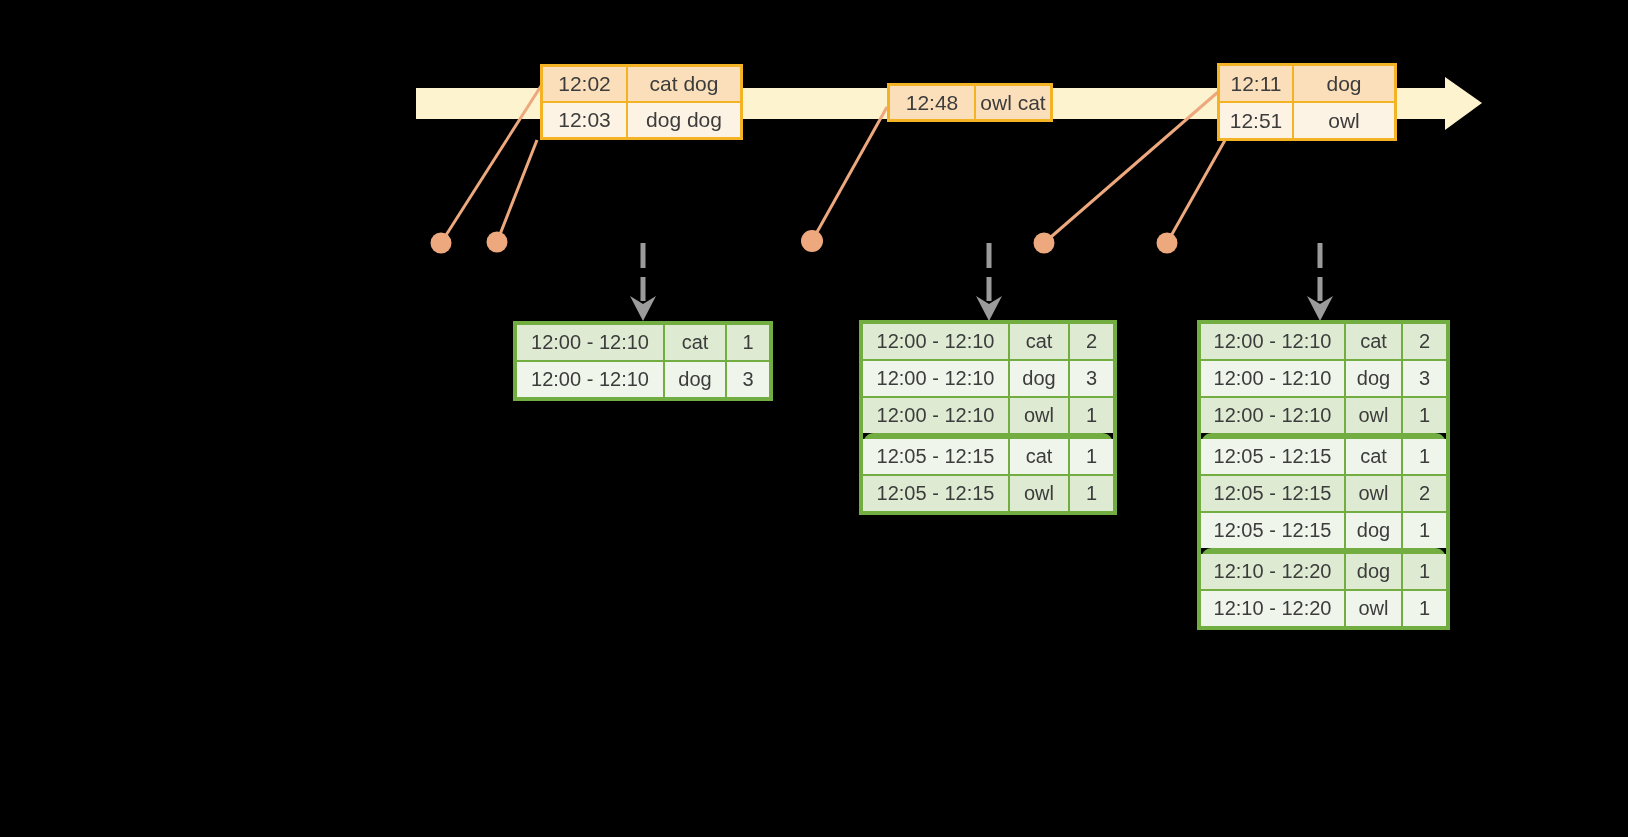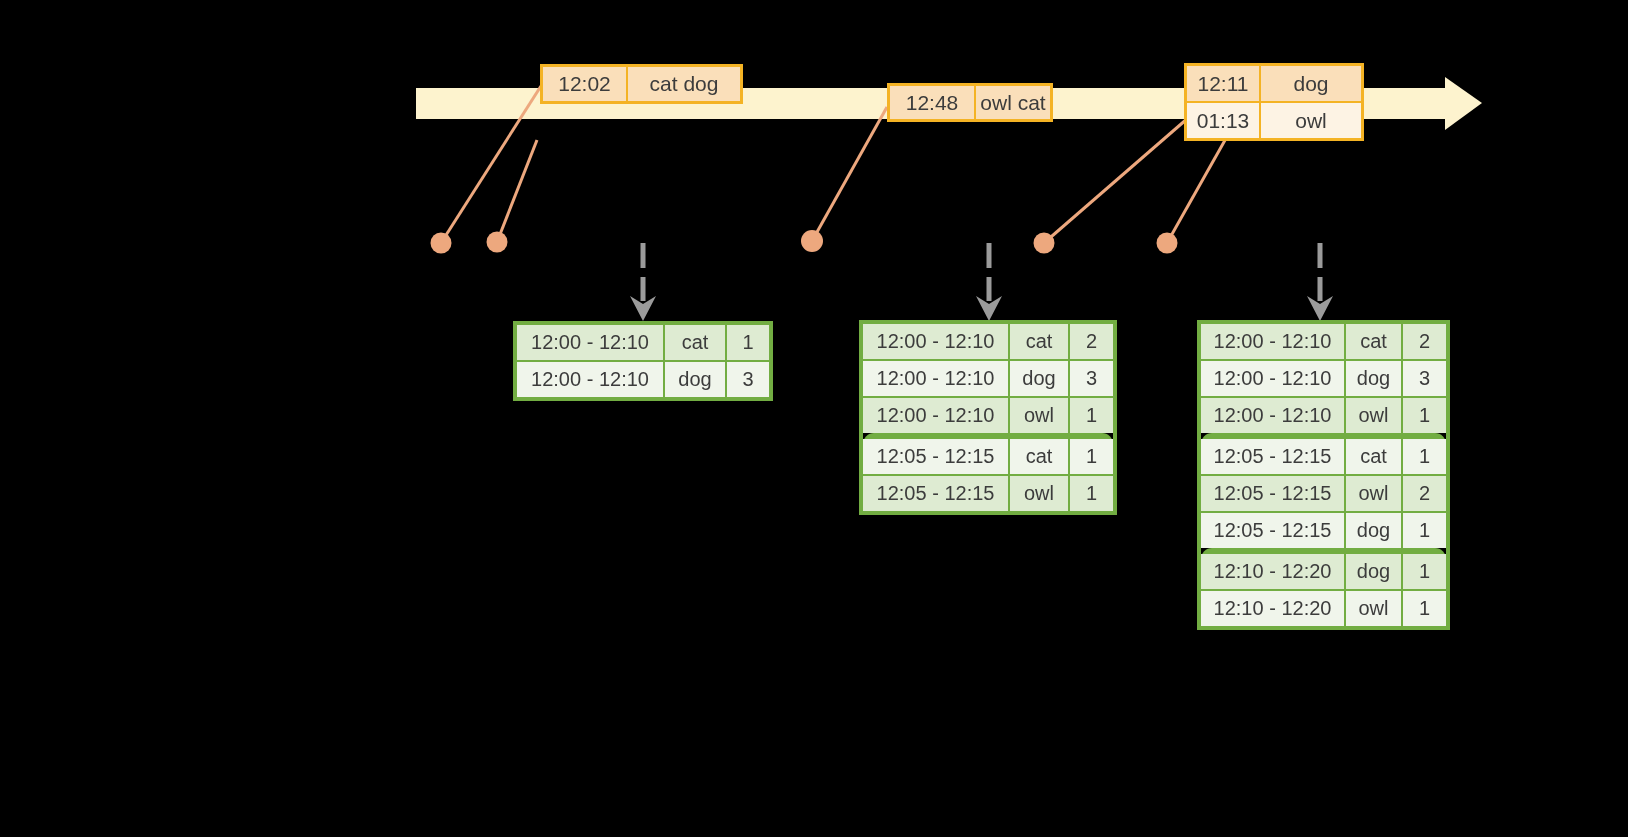--- a/index.html
+++ b/index.html
@@ -24,21 +24,21 @@
   
   .etable{position:absolute;border:3px solid var(--orange);box-sizing:content-box;}
   .etable .row{display:flex;}
   .etable .row + .row{border-top:2px solid var(--orange);}
   .etable .c{display:flex;align-items:center;justify-content:center;
     height:34px;font-size:21px;background:var(--peach-light);white-space:nowrap;}
   .etable .row:first-child .c{background:var(--peach-dark);}
   .etable .c1{border-left:2px solid var(--orange);}
   .et-a{left:520px;top:64px;}  .et-a .c0{width:83px}  .et-a .c1{width:112px}
   .et-b{left:867px;top:83px;}  .et-b .c0{width:84px}  .et-b .c1{width:74px}  .et-b .c{height:33px}
-  .et-c{left:1164px;top:63px;text-align:center;} .et-c .c0{width:72px}  .et-c .c1{width:100px} .et-c .c{height:35px}
+  .et-c{left:1197px;top:63px;text-align:center;} .et-c .c0{width:72px}  .et-c .c1{width:100px} .et-c .c{height:35px}
 
   
   .gtable{position:absolute;border:4px solid var(--green);}
   .gtable .grp + .grp{border-top:6px solid var(--green);border-radius:11px;}
   .gtable .row{display:flex;justify-content:space-between;}
   .gtable .row + .row{border-top:2px solid var(--green);}
   .gtable .c{display:flex;align-items:center;justify-content:center;
     height:35px;font-size:20px;white-space:nowrap;}
   .gtable .row.odd  .c{background:var(--g-dark);}
   .gtable .row.even .c{background:var(--g-light);}
@@ -83,34 +83,38 @@
       <path d="M956,296 L969,321 L982,296 L969,304 Z"></path>
       <path d="M1287,296 L1300,321 L1313,296 L1300,304 Z"></path>
     </g>
   </svg>
 
   <div class="etable et-a">
       <div class="row">
         <div class="c c0">12:02</div>
         <div class="c c1">cat dog</div>
       </div>
+      <div class="row">
+        <div class="c c0">12:03</div>
+        <div class="c c1">dog dog</div>
+      </div>
     </div>
   <div class="etable et-b">
       <div class="row">
         <div class="c c0">12:48</div>
         <div class="c c1">owl cat</div>
       </div>
     </div>
   <div class="etable et-c">
       <div class="row">
         <div class="c c0">12:11</div>
         <div class="c c1">dog</div>
       </div>
       <div class="row">
-        <div class="c c0">01:13</div>
+        <div class="c c0">12:51</div>
         <div class="c c1">owl</div>
       </div>
     </div>
 
   <div class="gtable gt-1">
       <div class="grp">
         <div class="row odd">
           <div class="c c0">12:00 - 12:10</div>
           <div class="c c1">cat</div>
           <div class="c c2">1</div>

